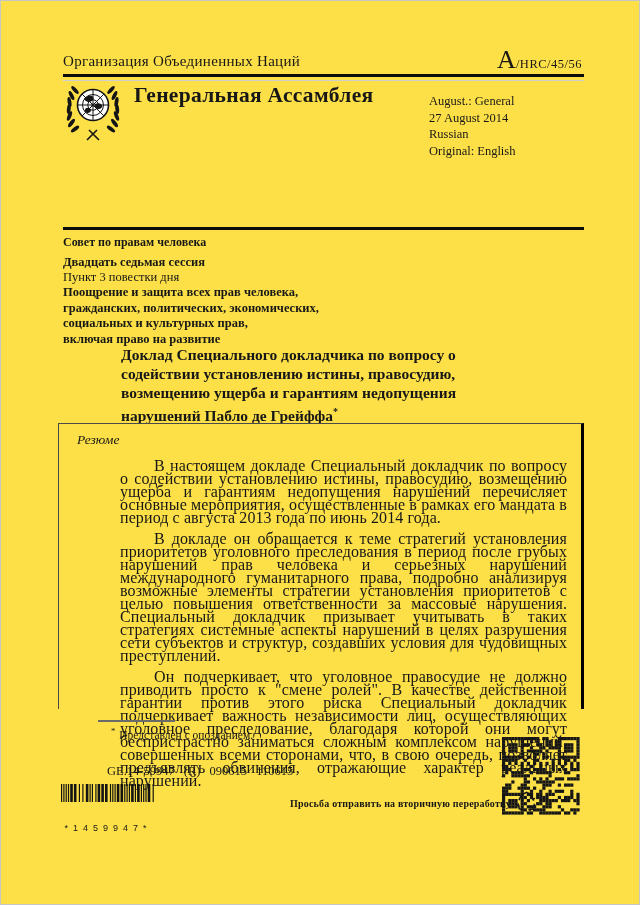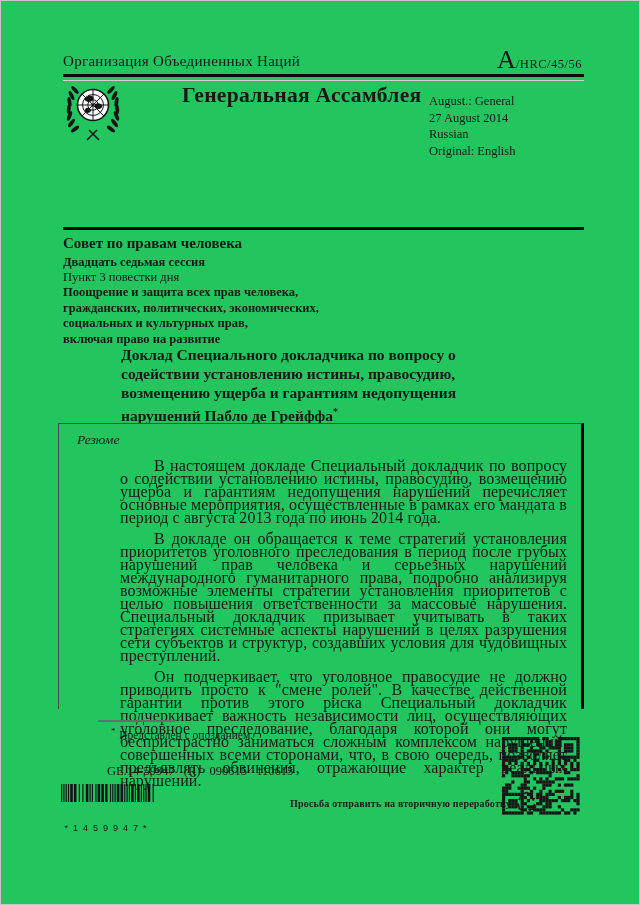--- a/index.html
+++ b/index.html
@@ -1,37 +1,37 @@
 <!DOCTYPE html>
 <html><head>
 <meta charset="utf-8">
 <style>
   html,body{margin:0;padding:0;background:#ffffff;}
   .page{
     position:relative;
     width:640px;height:905px;
-    background:#22c55e;
+    background:#fde047;
     box-sizing:border-box;
     border:1px solid #c6c6c6;
     font-family:"Liberation Serif", serif;
     color:#171717;
     overflow:hidden;
   }
   .abs{position:absolute;}
   .org-name{left:62px;top:52px;font-size:15px;letter-spacing:.3px;}
   .doc-symbol{right:57px;top:46px;text-align:right;white-space:nowrap;}
   .doc-symbol .big-a{font-size:26px;line-height:26px;}
   .doc-symbol .rest{font-size:12.5px;letter-spacing:.5px;}
   .rule-top{left:62px;top:73px;width:521px;height:3px;background:#0c0c0c;}
   .rule-top-ghost{left:62px;top:79px;width:521px;height:1px;background:#cfcfcf;}
   .emblem{left:63px;top:79px;width:58px;height:62px;}
-  .assembly-title{left:133px;top:82px;font-size:21.5px;font-weight:bold;letter-spacing:.3px;margin-left:48px;}
+  .assembly-title{left:133px;top:82px;font-size:21.5px;font-weight:bold;letter-spacing:.3px;}
   .distr{left:428px;top:92px;font-size:12.5px;line-height:16.5px;}
   .rule-mid{left:62px;top:226px;width:521px;height:3px;background:#0c0c0c;}
-  .council{left:62px;top:234px;font-size:15px;font-weight:bold;}
+  .council{left:62px;top:234px;font-size:12px;font-weight:bold;}
   .session-line{left:62px;top:254px;font-size:12.5px;font-weight:bold;}
   .agenda-item{left:62px;top:269px;font-size:12.5px;}
   .agenda-title{left:62px;top:284px;font-size:12.5px;font-weight:bold;line-height:15.5px;}
   .report-title{left:120px;top:344px;width:380px;font-size:15.5px;font-weight:bold;line-height:19px;}
   .report-title sup{font-size:10px;}
   .summary-box{
     left:57px;top:422px;width:526px;height:286px;
     border-top:1px solid #4a4a4a;border-left:1px solid #4a4a4a;border-right:3px solid #000000;
     box-sizing:border-box;
   }

